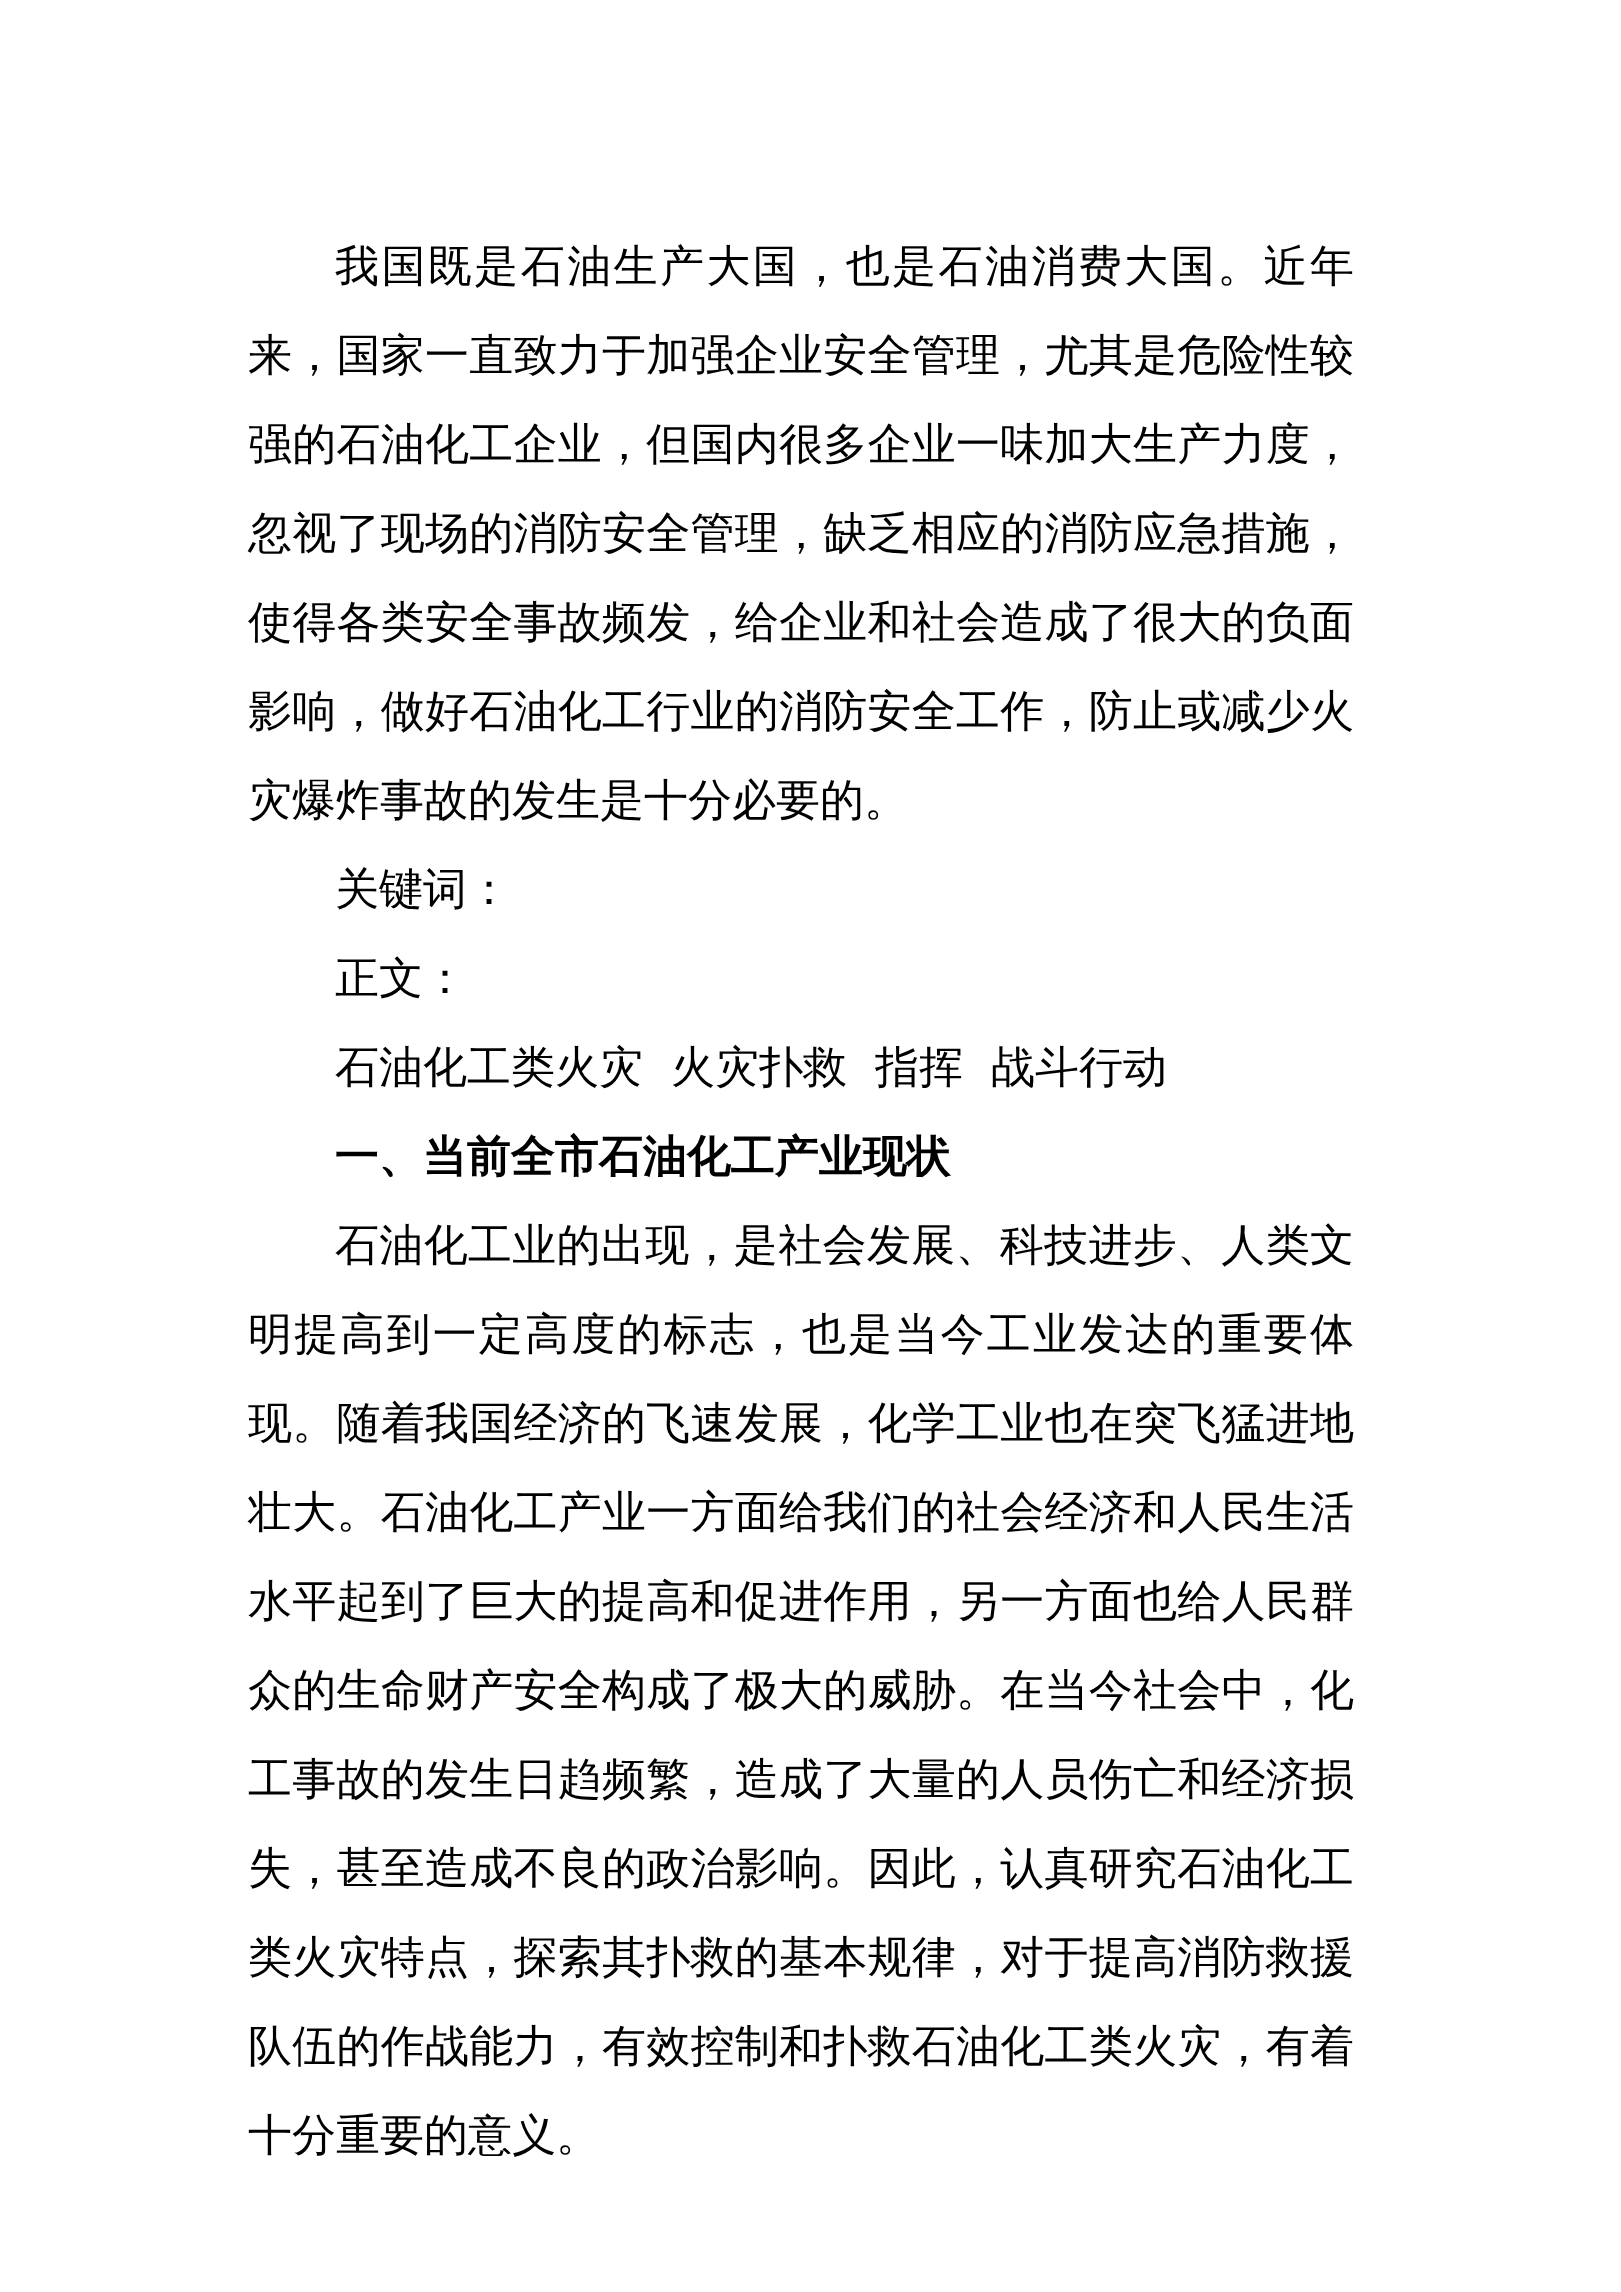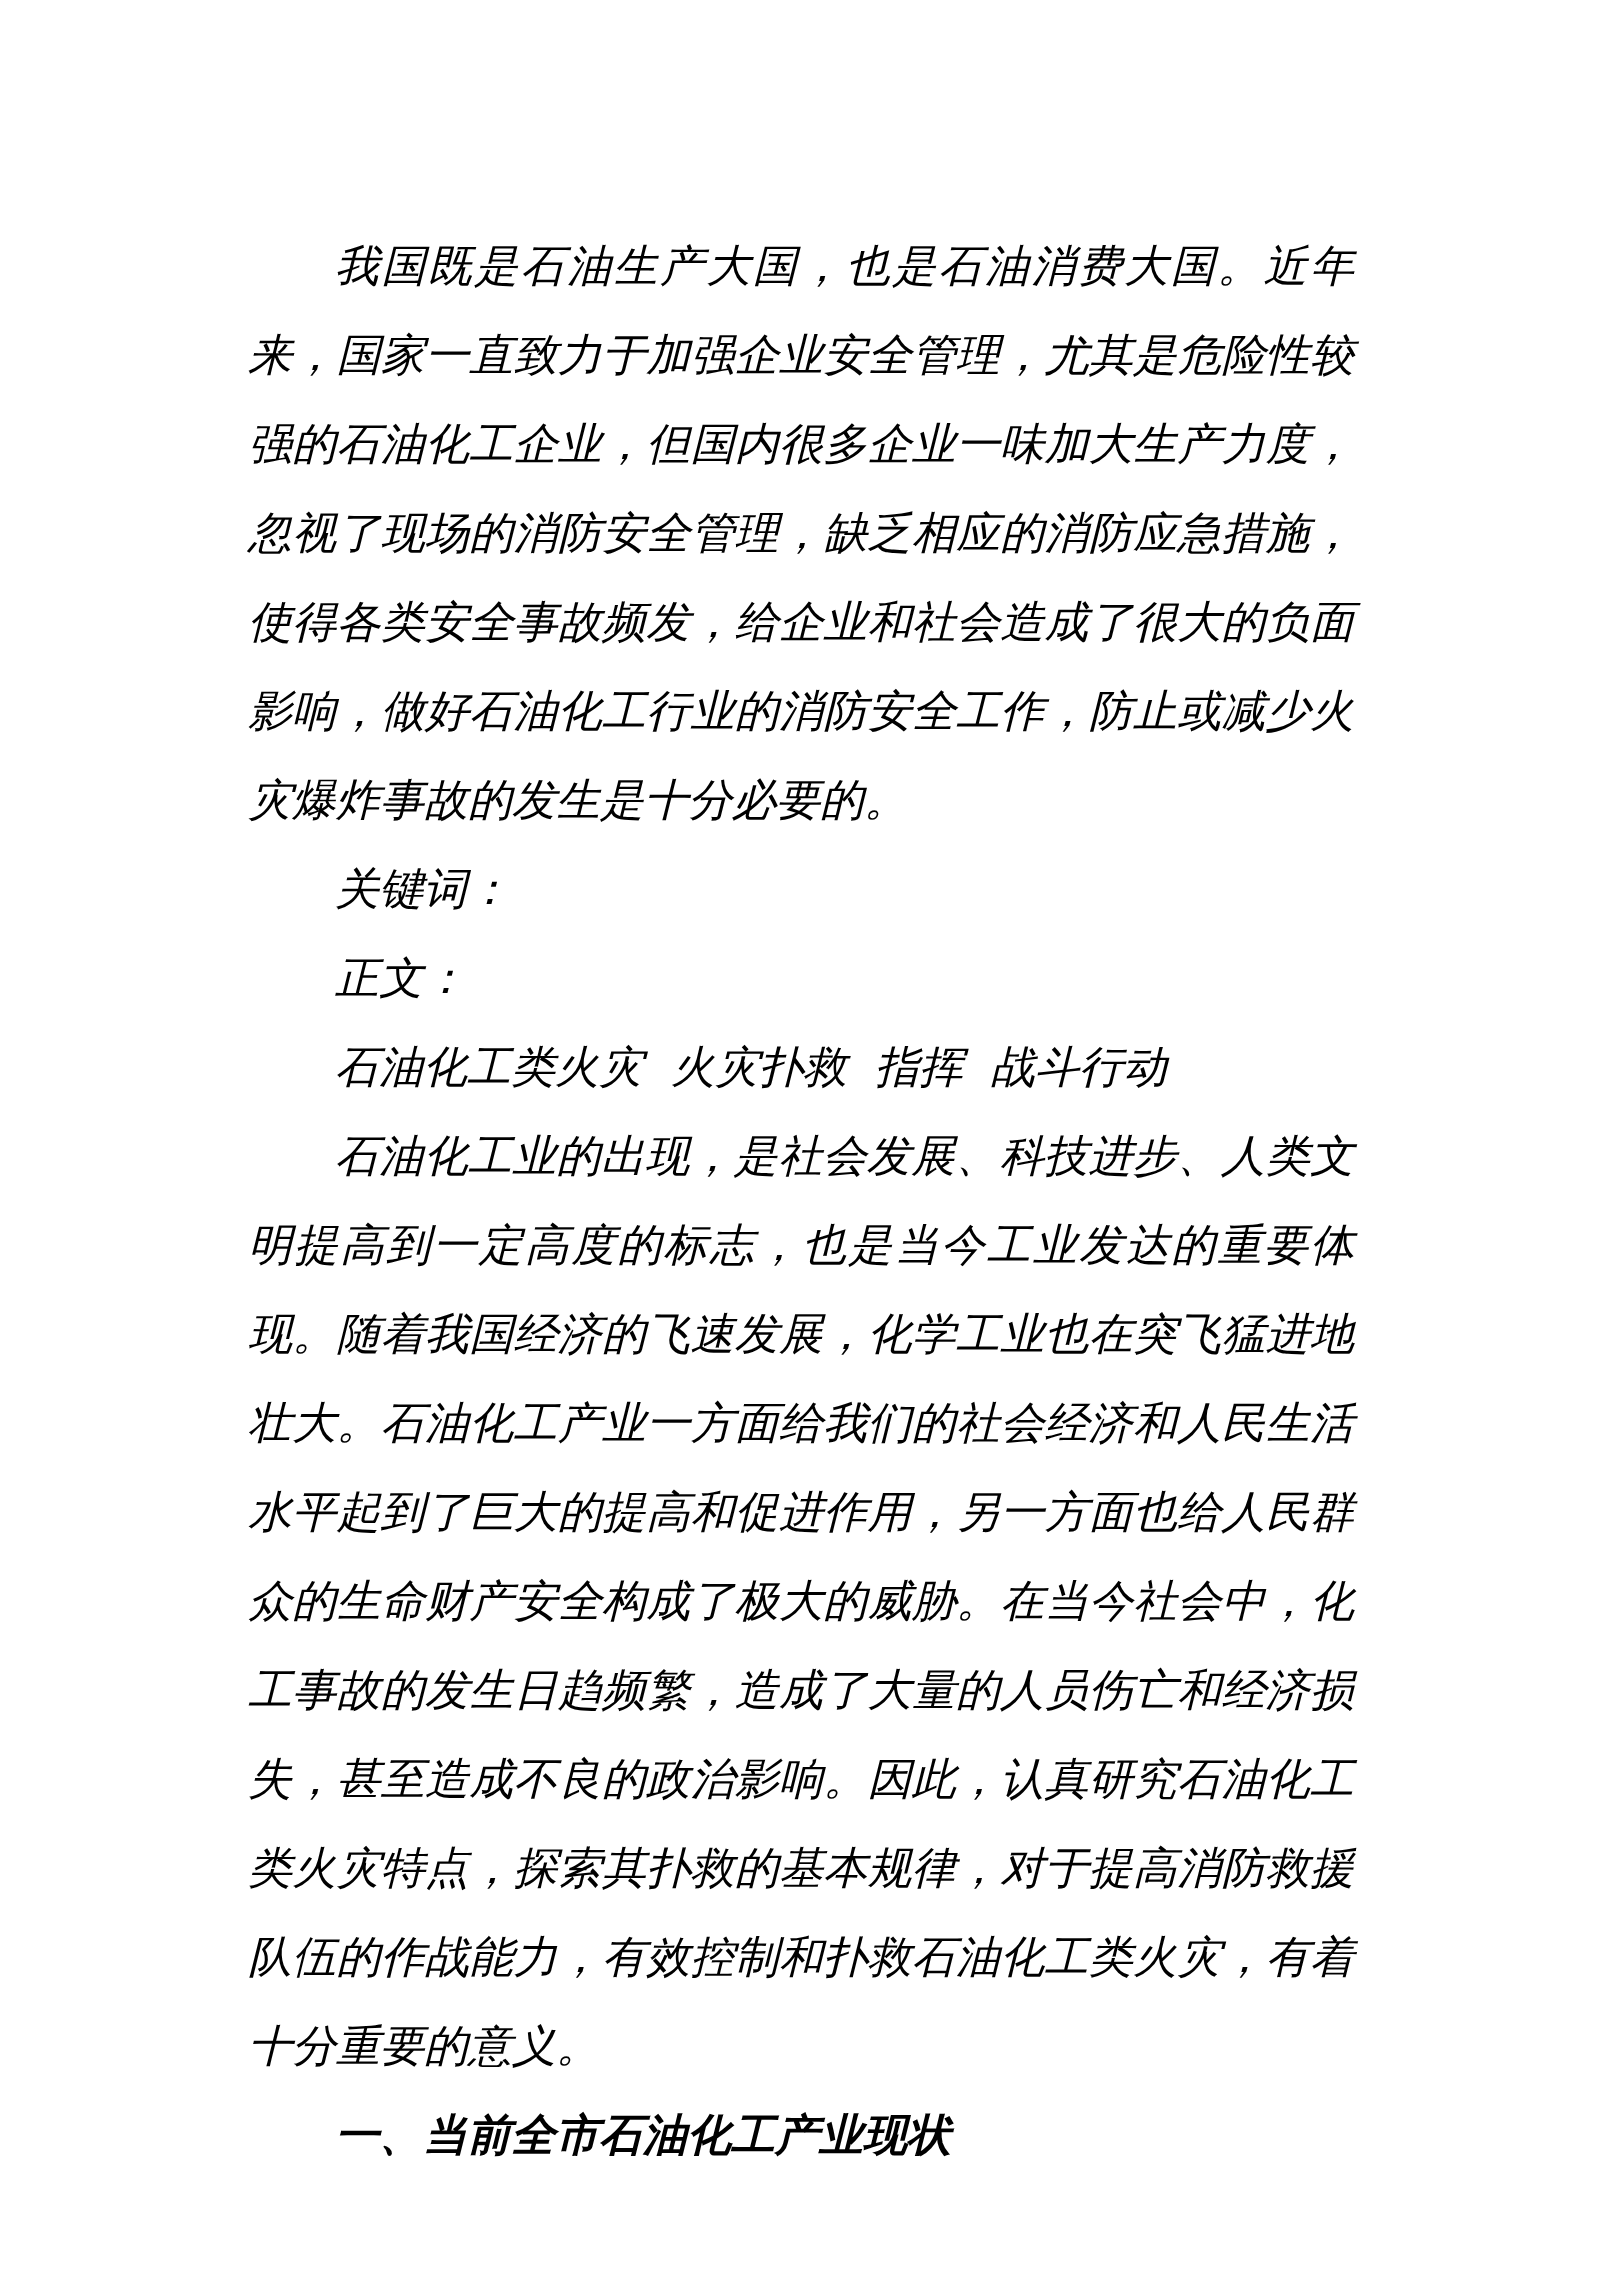--- a/index.html
+++ b/index.html
@@ -1,26 +1,26 @@
 <!DOCTYPE html>
 <html><head>
 <meta charset="utf-8">
 <style>
   html, body { margin: 0; padding: 0; background: #ffffff; }
   body { width: 1621px; height: 2293px; position: relative; overflow: hidden;
          font-family: "DejaVu Sans", "Liberation Sans", sans-serif; color: #000; }
   .page { position: absolute; left: 248px; top: 221px; width: 1106px; }
   .p { font-size: 44px; line-height: 89px; margin: 0; letter-spacing: 0; text-align: justify; text-align-last: left; }
-  .indent { text-indent: 87px; font-style: italic; }
+  .indent { text-indent: 87px; }
   .heading { font-weight: bold; }
 </style>
 </head>
 <body>
 
 <div class="page">
   <p class="p indent">我国既是石油生产大国，也是石油消费大国。近年来，国家一直致力于加强企业安全管理，尤其是危险性较强的石油化工企业，但国内很多企业一味加大生产力度，忽视了现场的消防安全管理，缺乏相应的消防应急措施，使得各类安全事故频发，给企业和社会造成了很大的负面影响，做好石油化工行业的消防安全工作，防止或减少火灾爆炸事故的发生是十分必要的。</p>
   <p class="p indent">关键词：</p>
   <p class="p indent">正文：</p>
   <p class="p indent" style="white-space: pre;">石油化工类火灾  火灾扑救  指挥  战斗行动</p>
+  <p class="p indent heading">一、当前全市石油化工产业现状</p>
   <p class="p indent">石油化工业的出现，是社会发展、科技进步、人类文明提高到一定高度的标志，也是当今工业发达的重要体现。随着我国经济的飞速发展，化学工业也在突飞猛进地壮大。石油化工产业一方面给我们的社会经济和人民生活水平起到了巨大的提高和促进作用，另一方面也给人民群众的生命财产安全构成了极大的威胁。在当今社会中，化工事故的发生日趋频繁，造成了大量的人员伤亡和经济损失，甚至造成不良的政治影响。因此，认真研究石油化工类火灾特点，探索其扑救的基本规律，对于提高消防救援队伍的作战能力，有效控制和扑救石油化工类火灾，有着十分重要的意义。</p>
-  <p class="p indent heading">一、当前全市石油化工产业现状</p>
 </div>
 
 
 </body></html>

